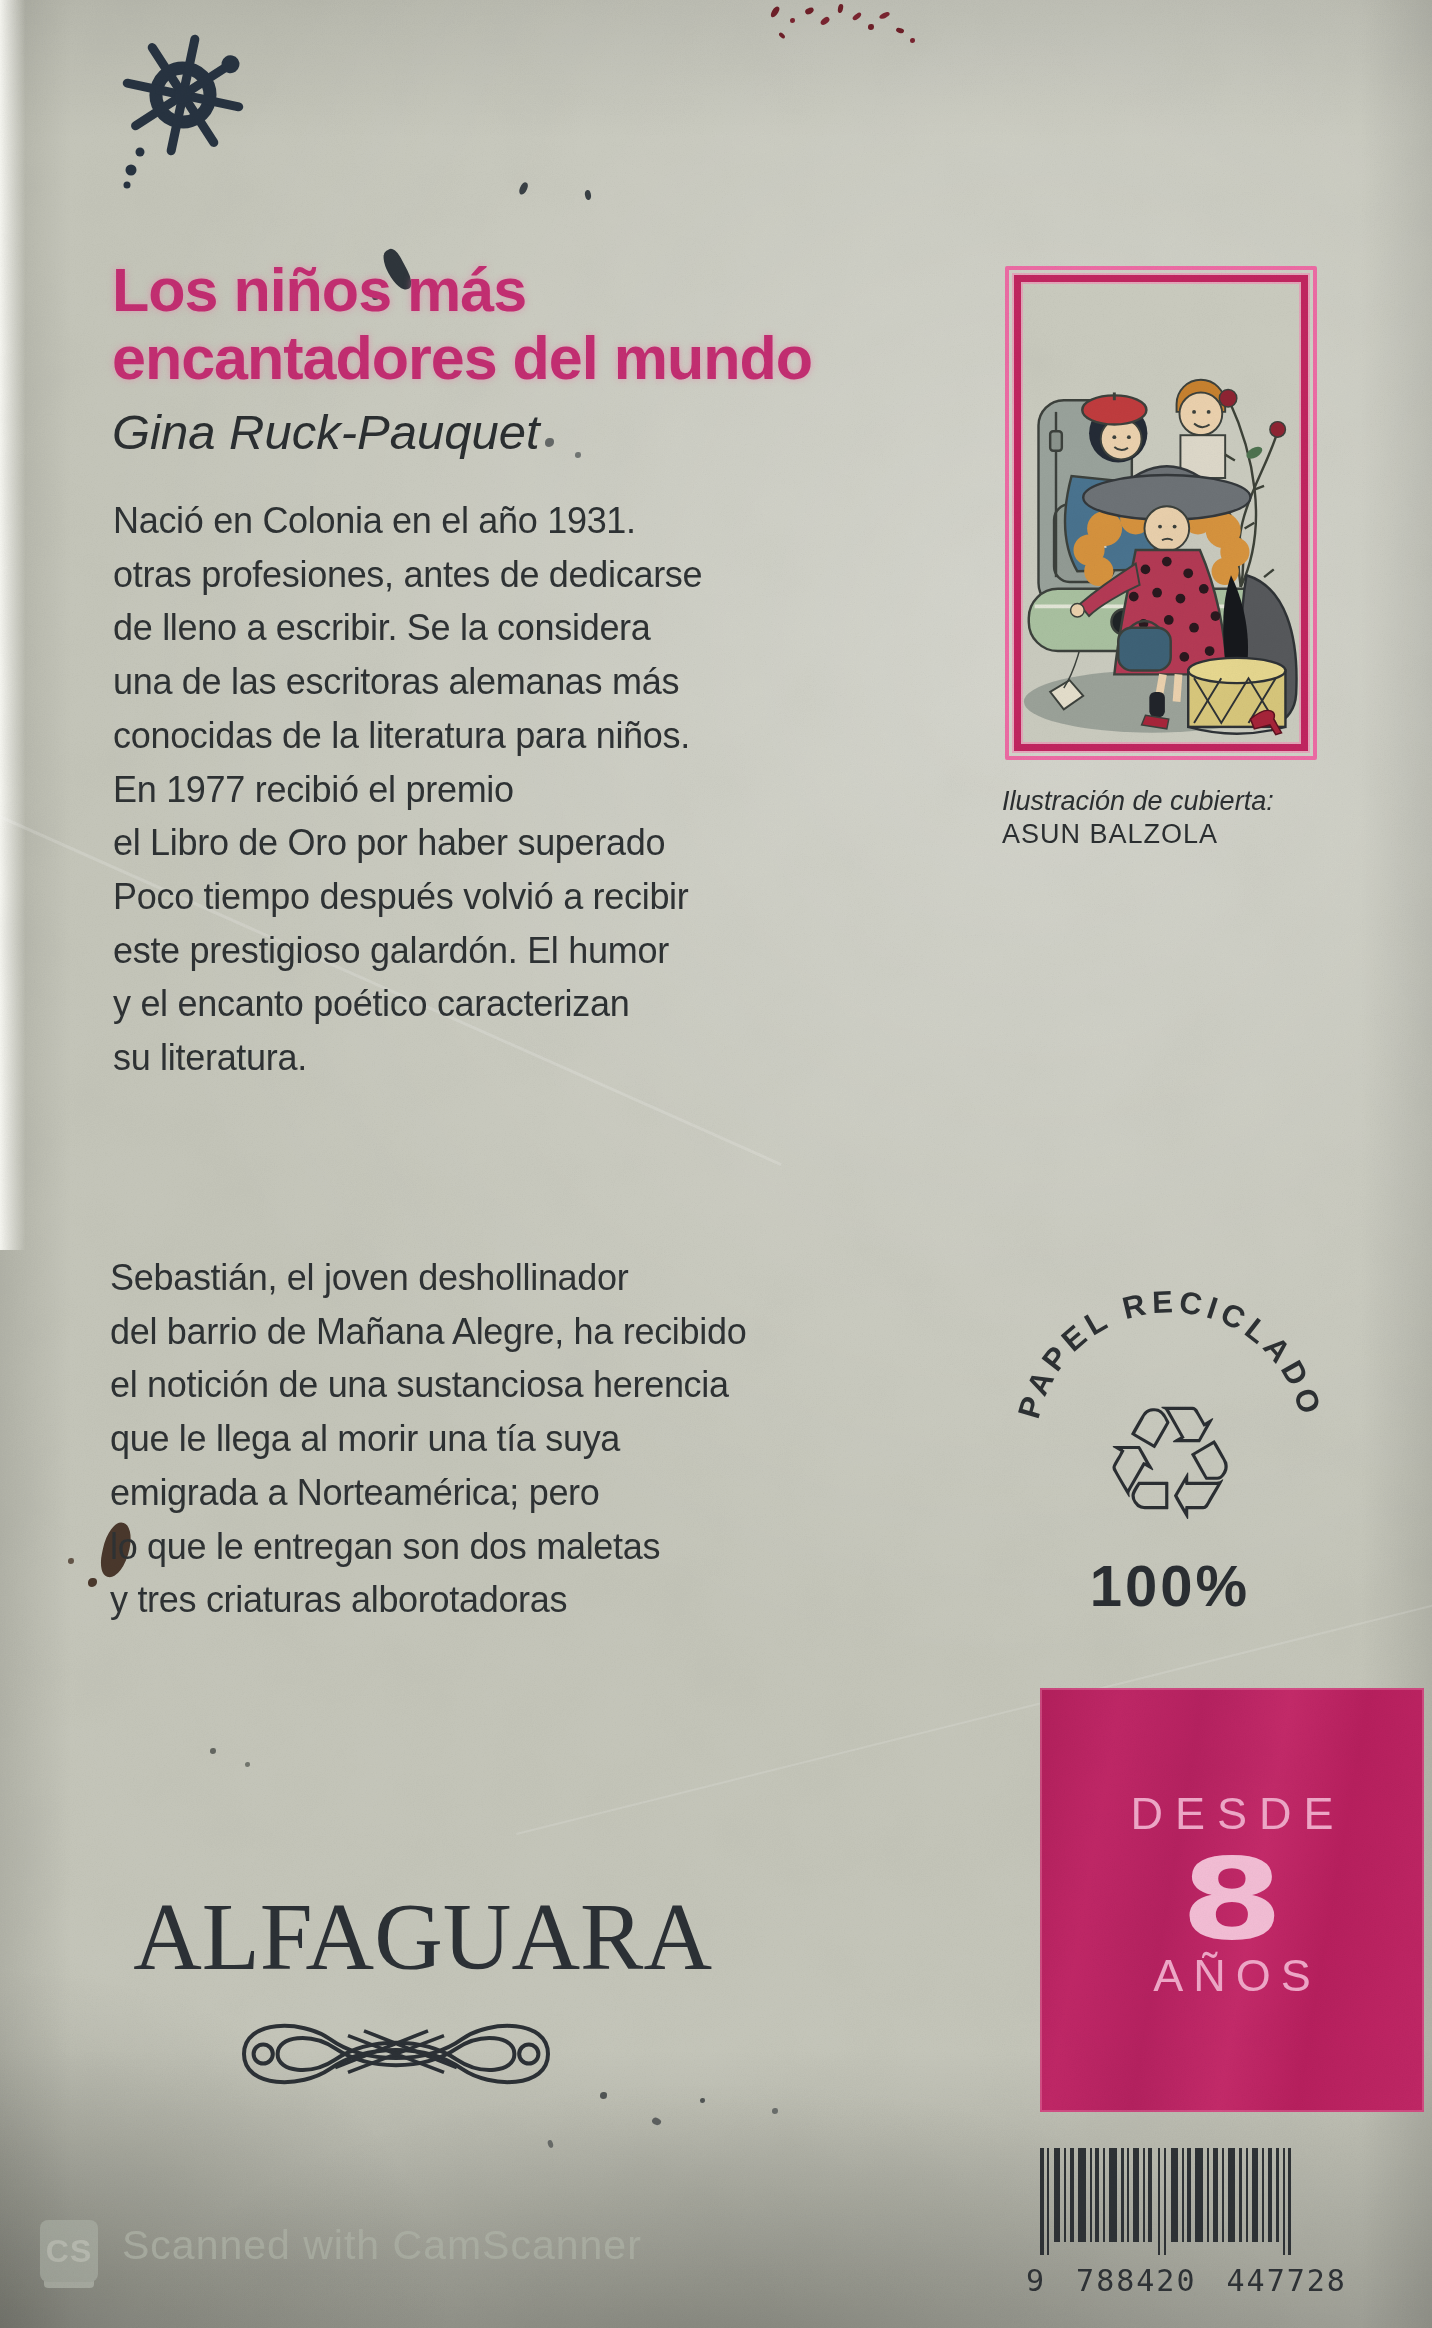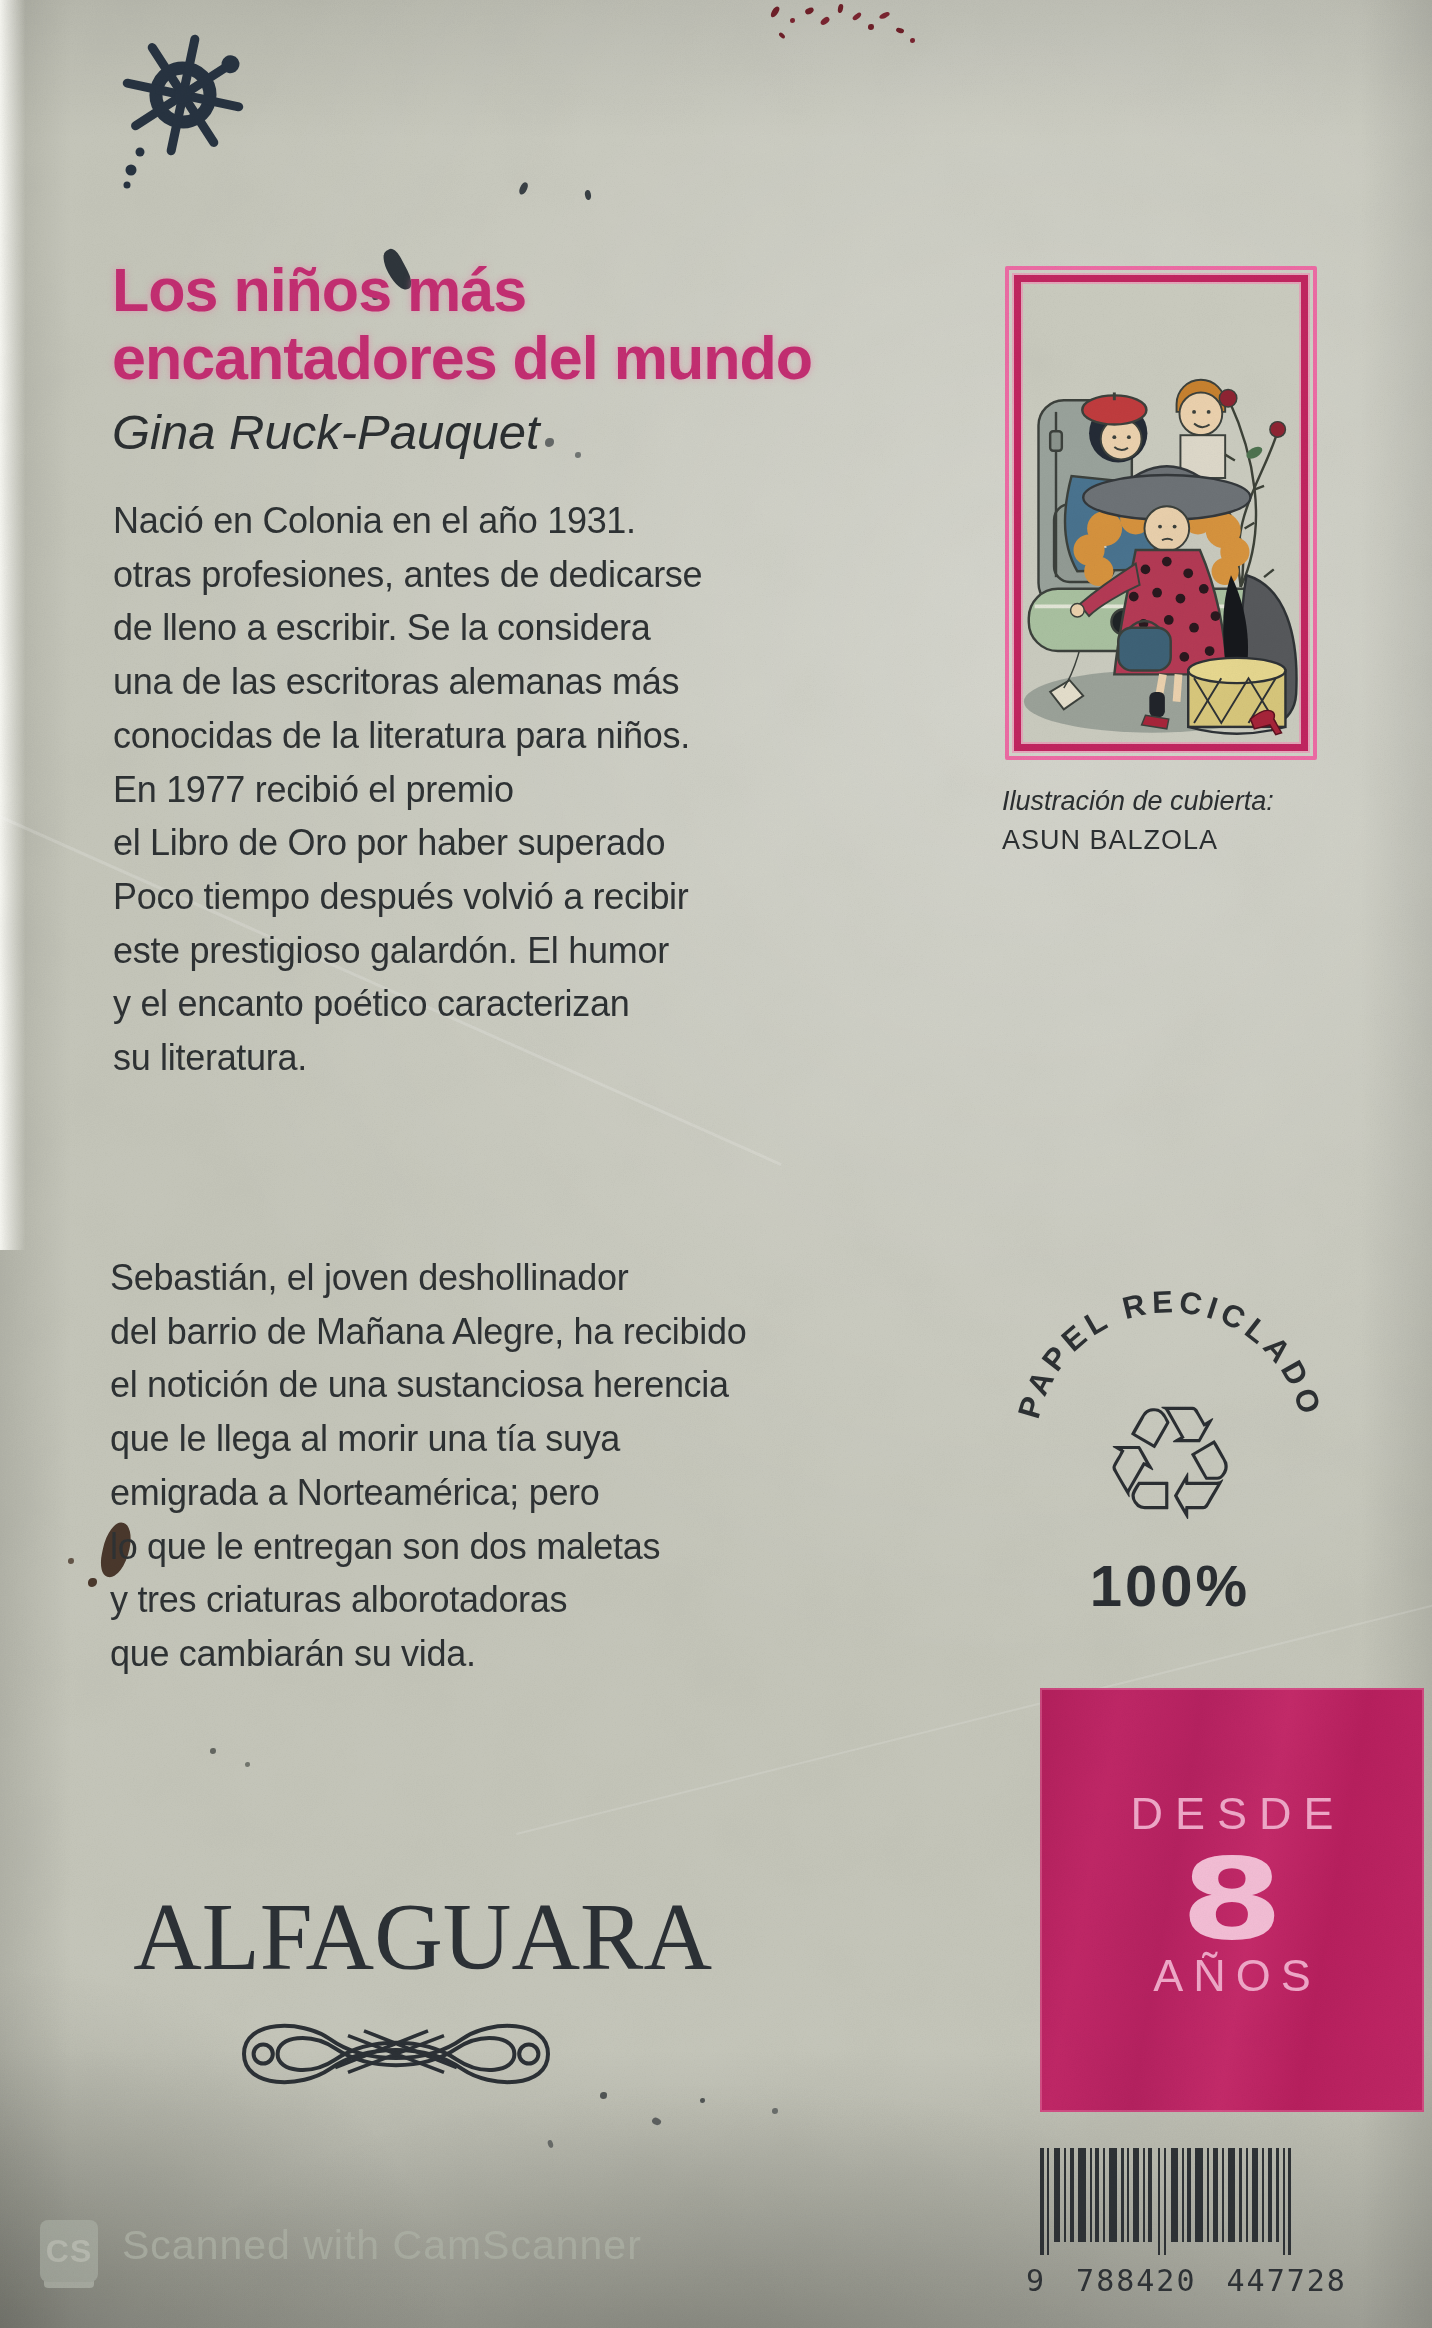--- a/index.html
+++ b/index.html
@@ -36,21 +36,21 @@
   
   .illus-frame{position:absolute;left:1005px;top:266px;width:312px;height:494px;
     box-sizing:border-box;border:4px solid #ee6ca5;padding:5px;border-radius:2px;}
   .illus-inner{width:100%;height:100%;box-sizing:border-box;border:7px solid #c22560;
     box-shadow:0 0 0 2px rgba(244,140,180,.6) inset, 0 0 0 2px rgba(244,140,180,.6);
     background:#cbccc0;overflow:hidden;}
   .illus-inner svg{display:block;width:100%;height:100%;}
 
   .credit{position:absolute;left:1002px;top:786px;color:#2b2f31;}
   .credit .lbl{font-size:27px;font-style:italic;letter-spacing:0;}
-  .credit .name{font-size:27px;margin-top:8px;letter-spacing:1px;}
+  .credit .name{font-size:27px;margin-top:2px;letter-spacing:1px;}
 
   
   .recycle-wrap{position:absolute;left:1000px;top:1268px;width:340px;height:300px;}
   .recycle-pct{position:absolute;left:1000px;top:1552px;width:340px;text-align:center;
     font-size:58px;font-weight:bold;color:#2b2f33;letter-spacing:3px;}
 
   
   .age-box{position:absolute;left:1040px;top:1688px;width:384px;height:424px;
     background:linear-gradient(100deg,#b31f5c 0%,#c12767 18%,#b62160 36%,#c52a6a 55%,#b81f5e 72%,#c22766 100%);
     box-shadow:0 0 0 2px rgba(246,150,190,.35) inset;
@@ -166,21 +166,20 @@
   </div>
 
   <div class="synopsis">
     <div>Sebastián, el joven deshollinador</div>
     <div>del barrio de Mañana Alegre, ha recibido</div>
     <div>el notición de una sustanciosa herencia</div>
     <div>que le llega al morir una tía suya</div>
     <div>emigrada a Norteamérica; pero</div>
     <div>lo que le entregan son dos maletas</div>
     <div>y tres criaturas alborotadoras</div>
-    <div>que cambiarán su vida.</div>
   </div>
 
   <div class="illus-frame">
     <div class="illus-inner">
       <svg viewBox="0 0 288 468">
         <ellipse cx="135" cy="428" rx="132" ry="32" fill="#949b93" opacity=".85"></ellipse>
 
         <g stroke="#3c413c" stroke-width="2.5" fill="#9aa39c">
           <rect x="18" y="118" width="96" height="214" rx="26"></rect>
           <rect x="34" y="225" width="62" height="80" rx="16" fill="#939c95"></rect>

